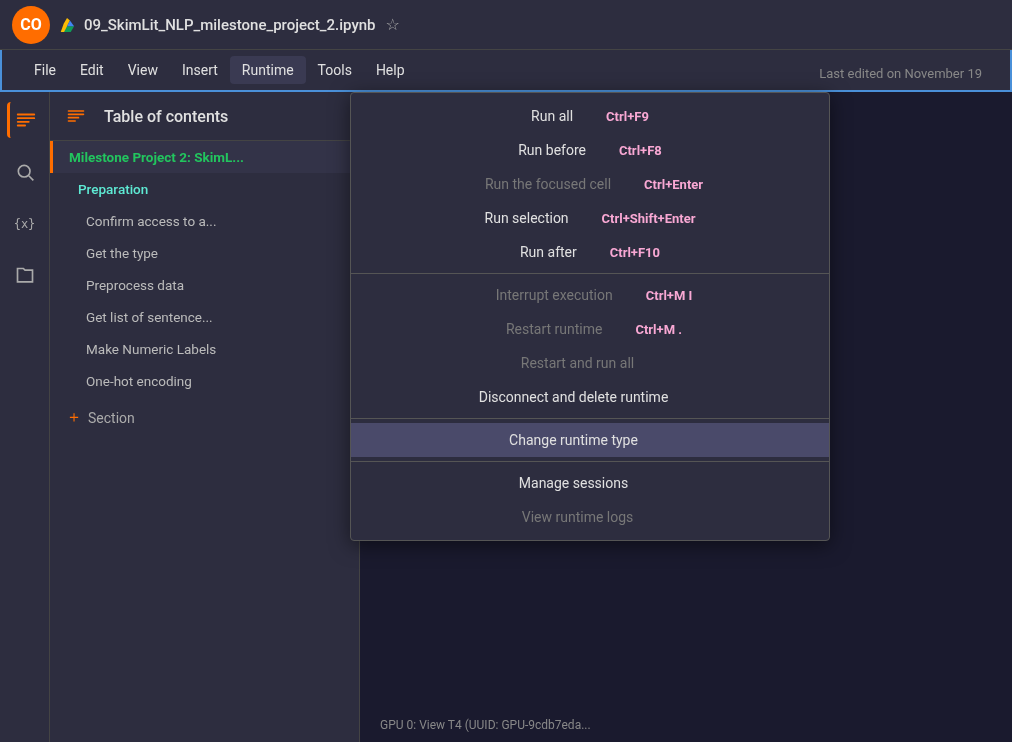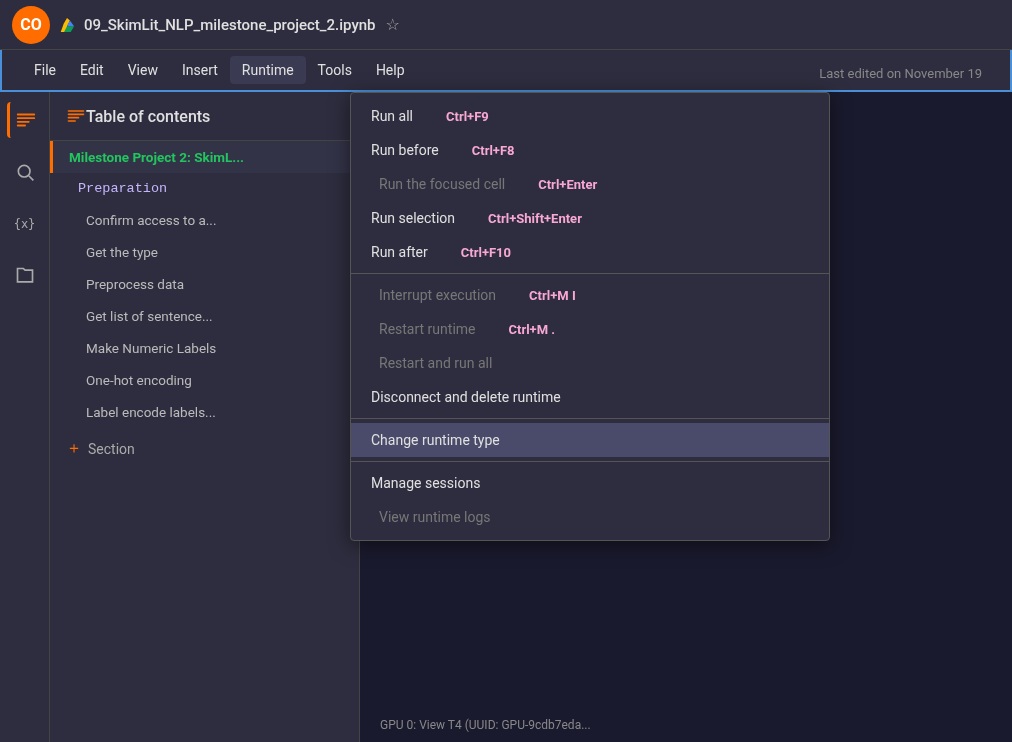--- a/index.html
+++ b/index.html
@@ -122,21 +122,21 @@
     .toc-panel {
       width: 310px;
       background: #2d2d3f;
       border-right: 1px solid #444;
       flex-shrink: 0;
       overflow-y: auto;
     }
     .toc-header {
       display: flex;
       align-items: center;
-      gap: 0;
+      gap: 18px;
       padding: 14px 16px;
       font-size: 16px;
       font-weight: 500;
       color: #e0e0e0;
       border-bottom: 1px solid #444;
     }
     .toc-item {
       padding: 8px 16px 8px 20px;
       cursor: pointer;
       color: #ccc;
@@ -205,21 +205,21 @@
     .dropdown-menu {
       background: #2d2d3f;
       border: 1px solid #555;
       border-radius: 4px;
       width: 480px;
       box-shadow: 0 4px 20px rgba(0,0,0,0.5);
       padding: 6px 0;
     }
     .dropdown-item {
       display: flex;
-      justify-content: flex-start;
+      justify-content: center;
       align-items: center;
       padding: 9px 20px;
       cursor: pointer;
       color: #e0e0e0;
       font-size: 14px;
       gap: 33px;
     }
     .dropdown-item.highlighted {
       background: #4a4a6a;
     }
@@ -295,28 +295,27 @@
 
   <div class="toc-panel">
     <div class="toc-header">
       <svg width="20" height="20" viewBox="0 0 24 24" fill="none" stroke="#ff6d00" stroke-width="2">
         <path d="M3 6h18M3 10h18M3 14h12M3 18h8" stroke-linecap="round"></path>
       </svg>
       <span>Table of contents</span>
     </div>
 
     <div class="toc-item top-level">Milestone Project 2: SkimL...</div>
-    <div class="toc-item sub" style="padding-left:28px;font-weight:500;color:#c4b5fd;font-family:Liberation Mono, monospace;">Preparation</div>
+    <div class="toc-item sub" style="padding-left:28px;font-weight:500;color:#5eead4;">Preparation</div>
     <div class="toc-item sub">Confirm access to a...</div>
     <div class="toc-item sub">Get the type</div>
     <div class="toc-item sub">Preprocess data</div>
     <div class="toc-item sub">Get list of sentence...</div>
     <div class="toc-item sub">Make Numeric Labels</div>
     <div class="toc-item sub">One-hot encoding</div>
-    <div class="toc-item sub">Label encode labels...</div>
 
     <div class="toc-section">
       <span class="plus-icon">＋</span>
       <span>Section</span>
     </div>
   </div>
 
   <div class="notebook-content">
     <div class="notebook-inner">
       <div class="notebook-title-text">ct 2: SkimL...</div>

